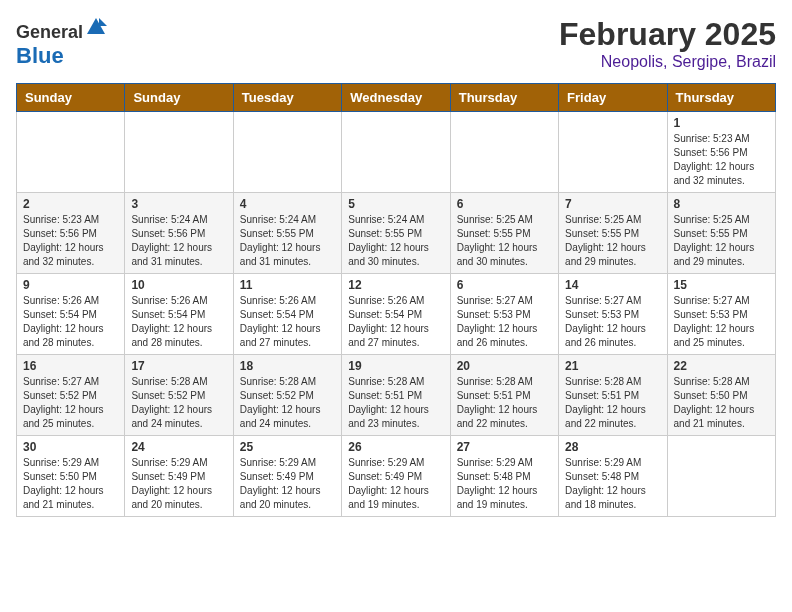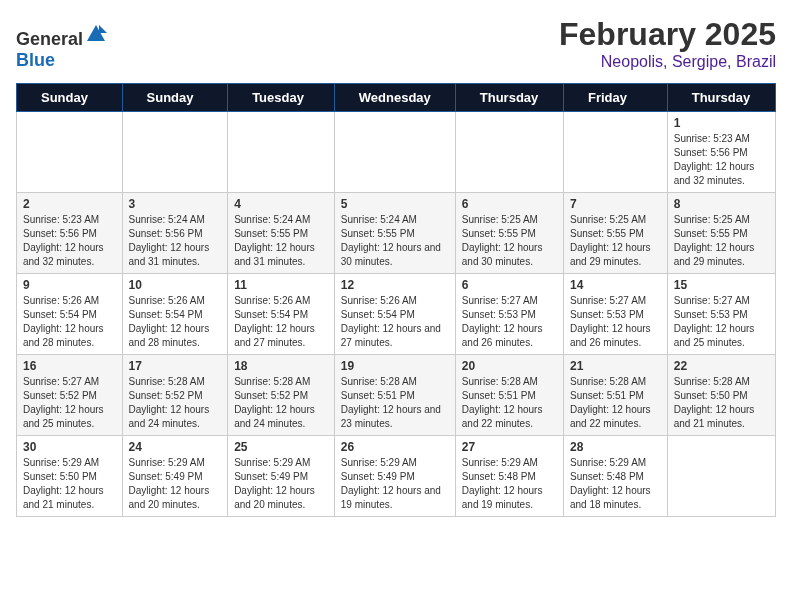--- a/index.html
+++ b/index.html
@@ -9,34 +9,34 @@
       width: 792px;
       min-height: 612px;
     }
     .page {
       width: 792px;
       padding: 16px 16px 16px 16px;
     }
     .header {
       display: flex;
       justify-content: space-between;
-      align-items: flex-end;
+      align-items: flex-start;
       margin-bottom: 12px;
     }
     .logo {
       display: flex;
       align-items: center;
     }
     .logo-text-general {
       font-size: 18px;
       font-weight: bold;
       color: #333;
     }
     .logo-text-blue {
-      font-size: 18px;
+      font-size: 22px;
       font-weight: bold;
       color: #1a6bb5;
     }
     .logo-icon {
       width: 22px;
       height: 22px;
       margin-left: 2px;
     }
     .title-block {
       text-align: right;
@@ -50,24 +50,24 @@
     .location-title {
       font-size: 16px;
       color: #4c1d95;
     }
     .calendar {
       width: 100%;
       border-collapse: collapse;
       border: 1px solid #ccc;
     }
     .calendar th {
-      background: #0f172a;
+      background: #a16207;
       color: #fff;
       text-align: left;
-      padding: 6px 24px;
+      padding: 6px 8px;
       font-size: 13px;
       border: 1px solid #1f5a9c;
     }
     .calendar td {
       vertical-align: top;
       padding: 4px 6px;
       border: 1px solid #ccc;
       width: calc(100% / 7);
       min-height: 80px;
       font-size: 10.5px;

